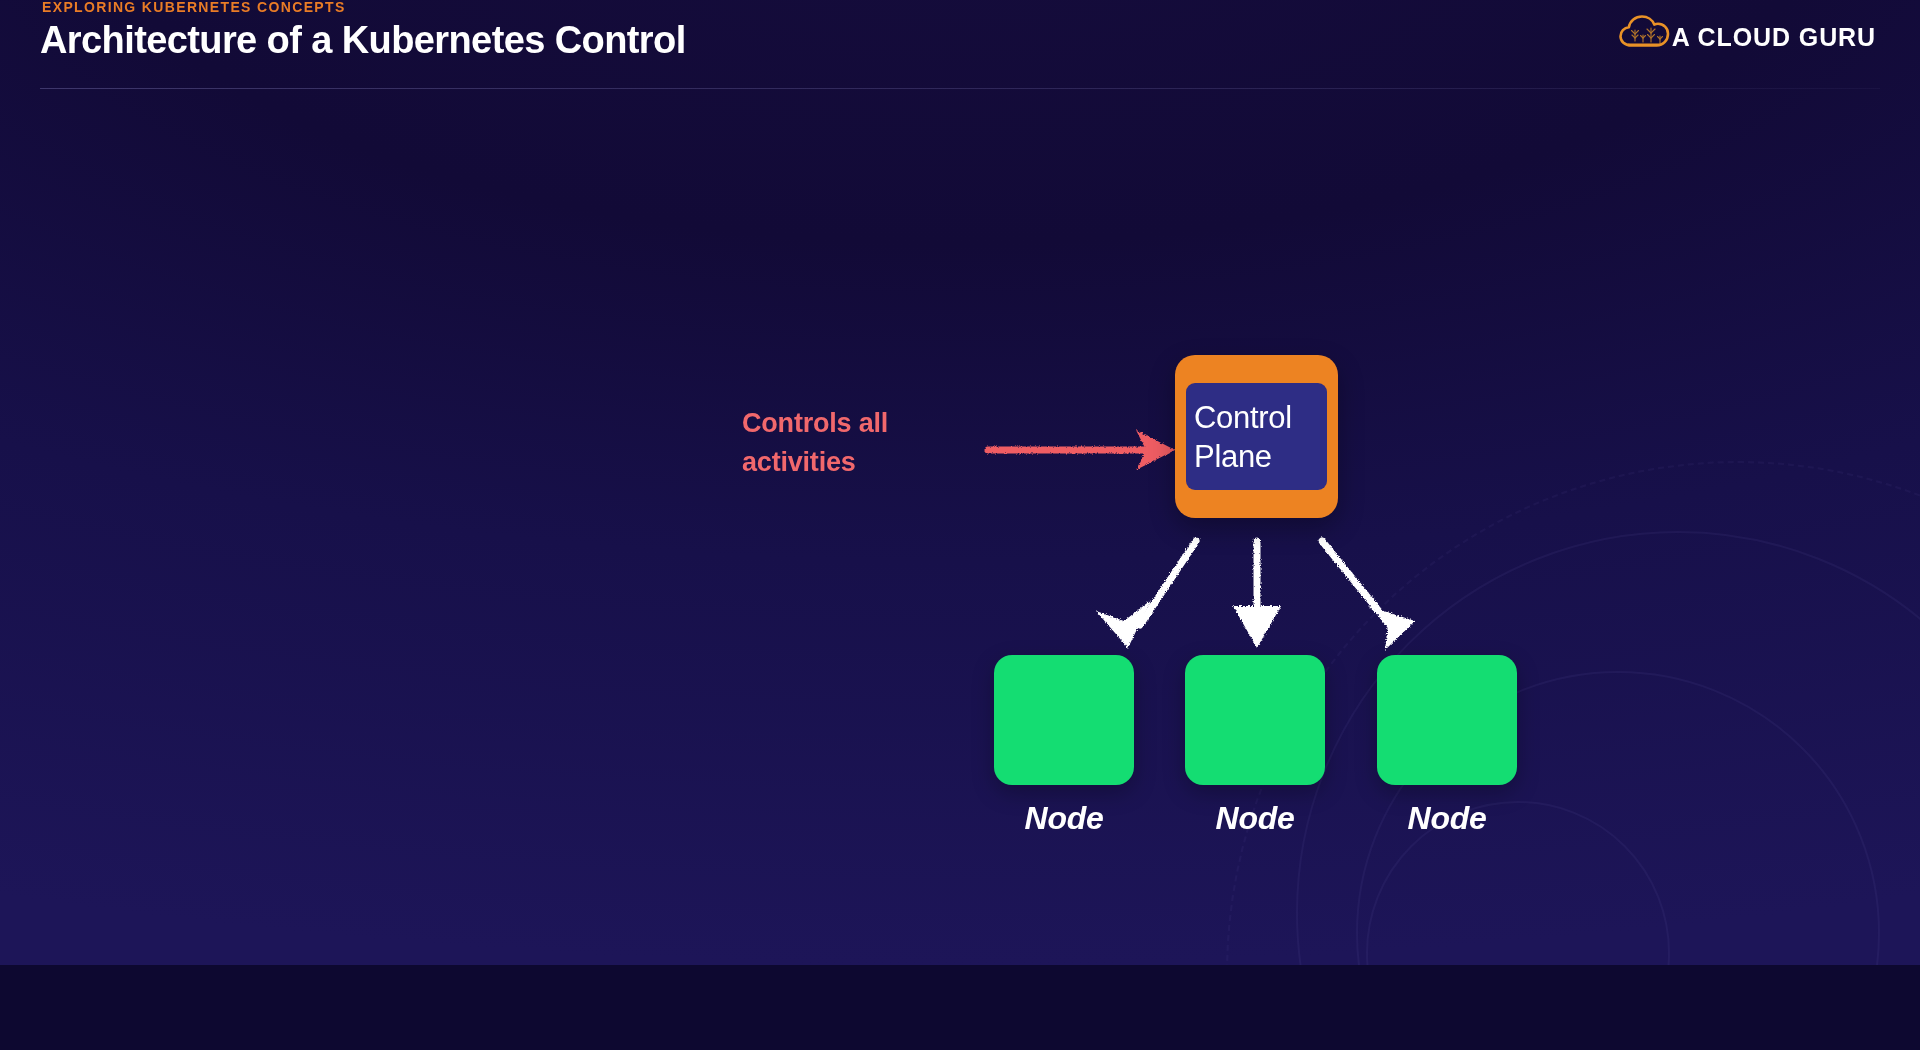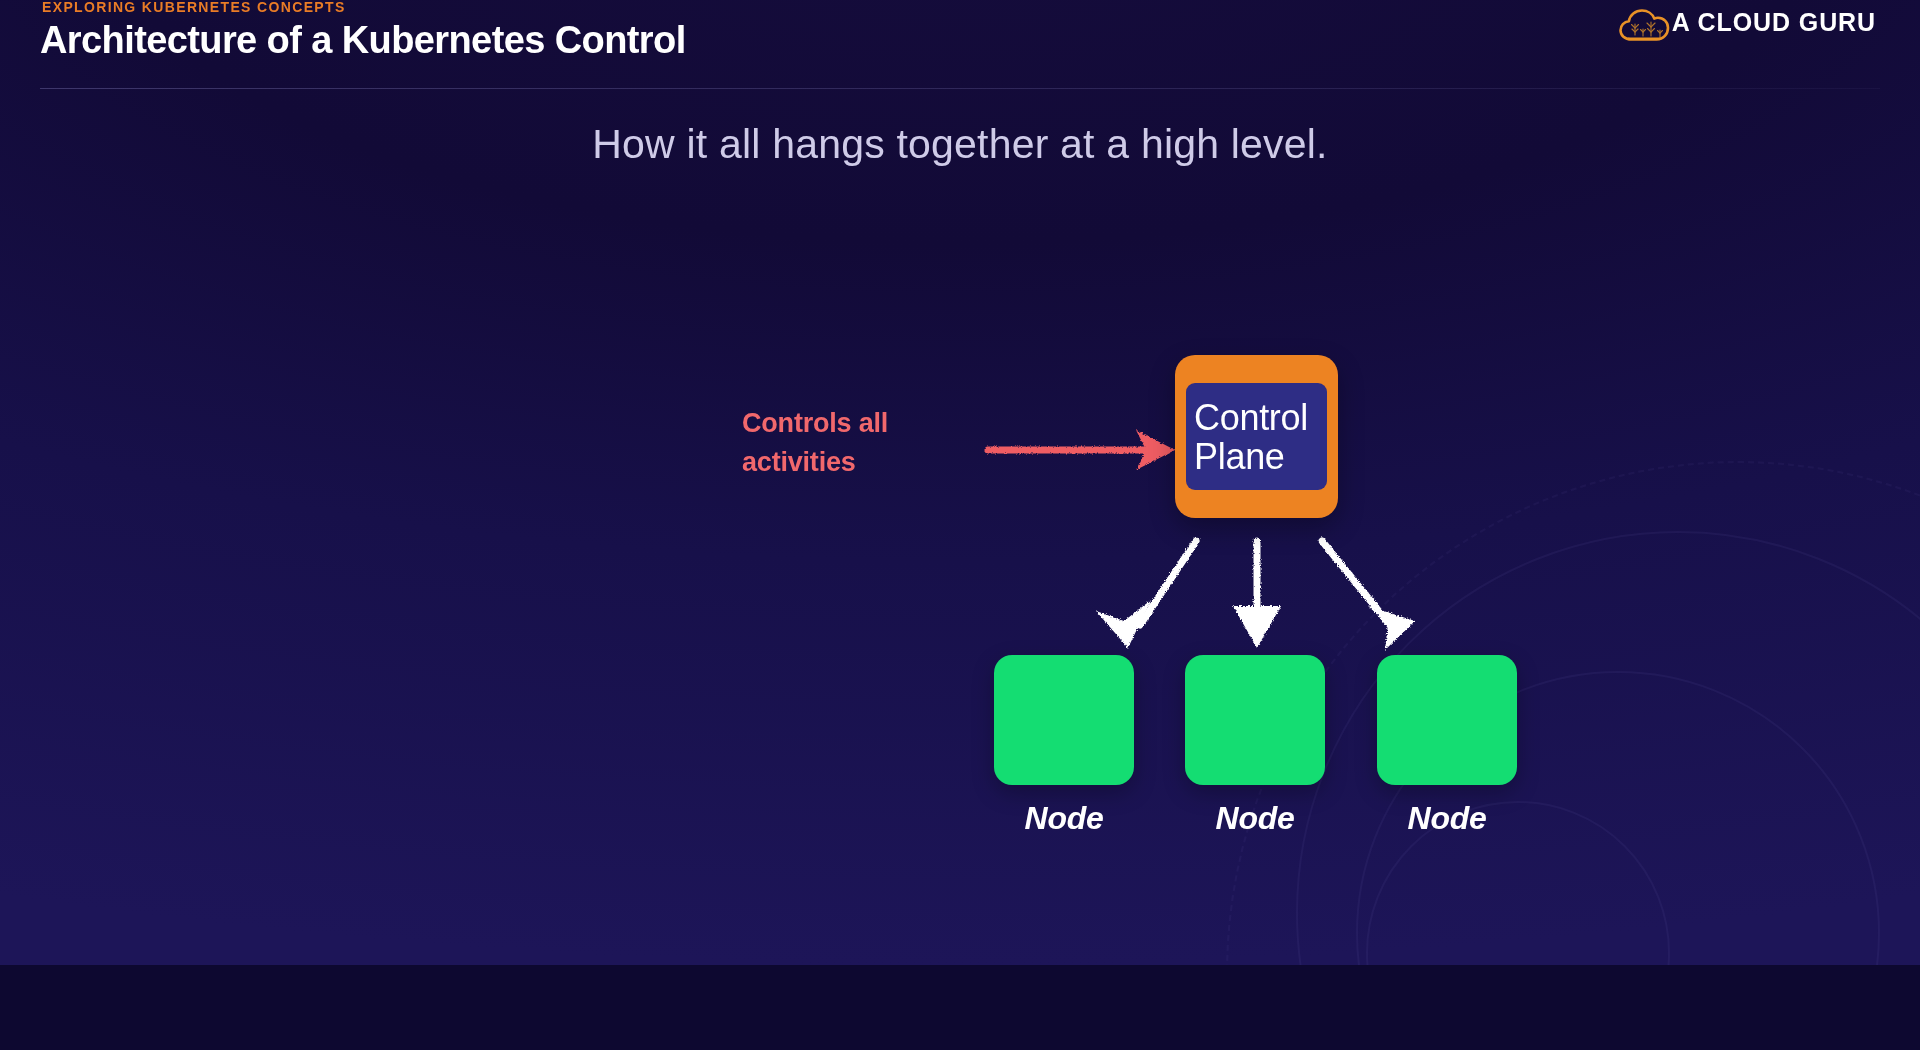--- a/index.html
+++ b/index.html
@@ -75,21 +75,21 @@
     background: linear-gradient(to right, rgba(160,155,220,0.30), rgba(160,155,220,0.16) 70%, rgba(160,155,220,0.05));
   }
 
   
   #brand {
     position: absolute;
     right: 44px;
     top: 8px;
     height: 44px;
     display: flex;
-    align-items: flex-start;
+    align-items: flex-end;
   }
   .brand-name {
     color: #ffffff;
     font-size: 25px;
     font-weight: bold;
     letter-spacing: 0.9px;
     white-space: nowrap;
   }
 
   
@@ -133,21 +133,21 @@
     width: 141px;
     height: 107px;
     background: #2e2d85;
     border-radius: 9px;
     display: flex;
     align-items: center;
     justify-content: flex-start;
   }
   .cp-label {
     color: #ffffff;
-    font-size: 36px;
+    font-size: 31px;
     font-weight: 400;
     line-height: 39px;
     letter-spacing: -0.3px;
     padding-left: 8px;
     white-space: pre-line;
   }
 
   
   #annotation {
     position: absolute;
@@ -235,21 +235,20 @@
               <path d="M42 25 L39.5 22.5"></path>
               <path d="M42 25 L44.5 22.5"></path>
           </g>
           <path d="M10 30.2 L44 30.2" stroke="#e99227" stroke-width="1.6" stroke-linecap="round"></path>
         </svg>
       </span>
       <span class="brand-name">A CLOUD GURU</span>
     </div>
   </div>
 
-  <div class="subtitle">How it all hangs together at a high level.</div>
 
   <div id="diagram">
 
     <div id="annotation">Controls all
 activities</div>
 
     <svg class="arrow-layer" viewBox="0 0 1920 1050">
       <defs>
         <filter id="rough">
           <feTurbulence type="fractalNoise" baseFrequency="0.62" numOctaves="3" seed="7" result="noise"></feTurbulence>

